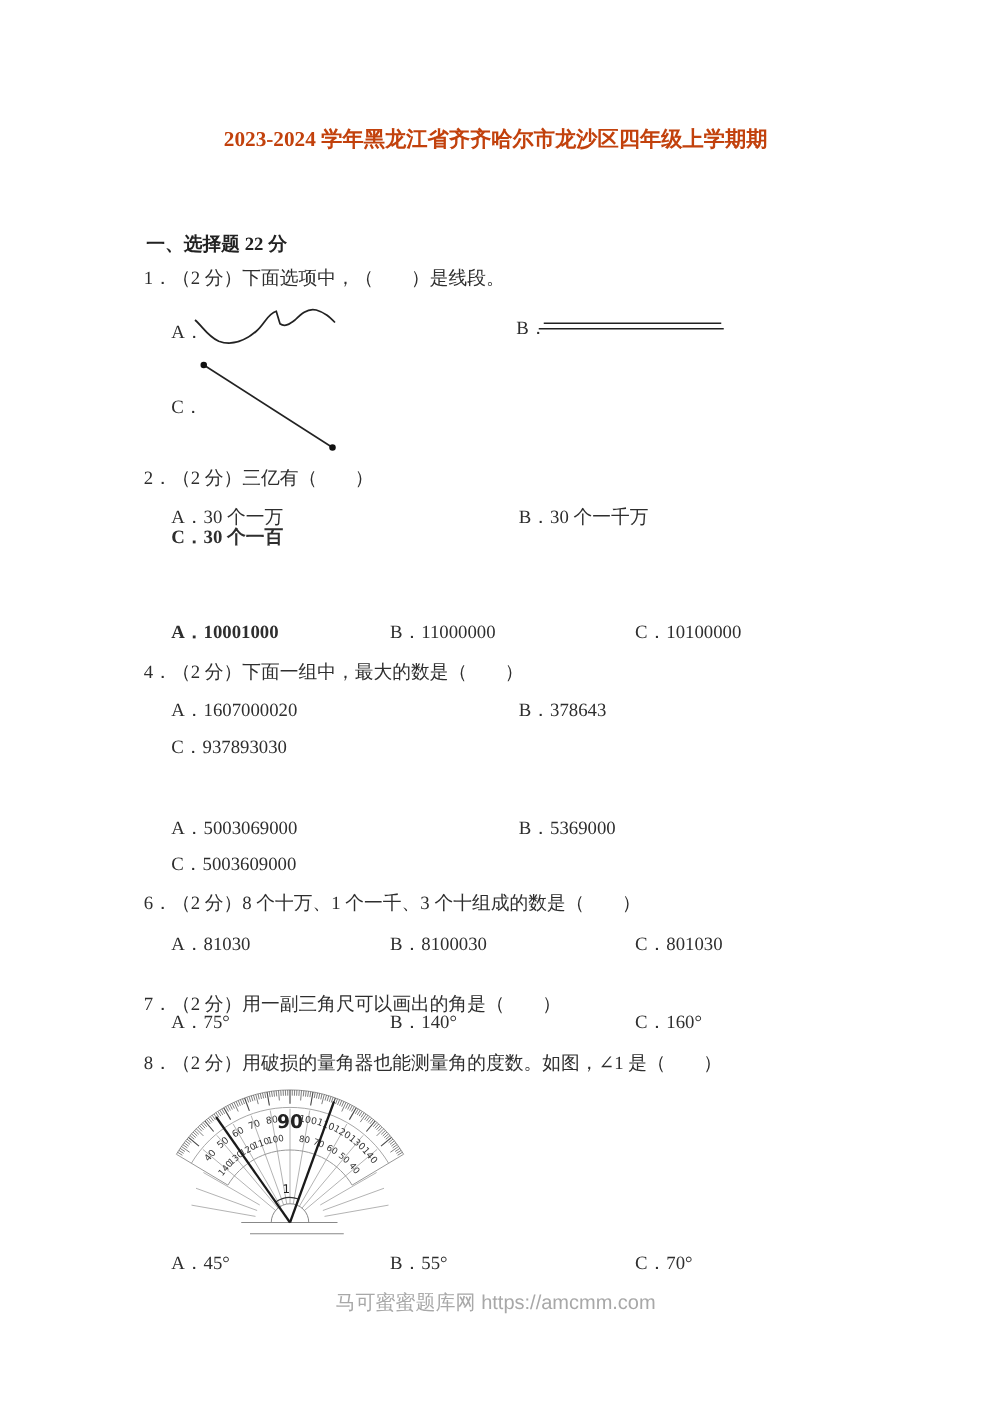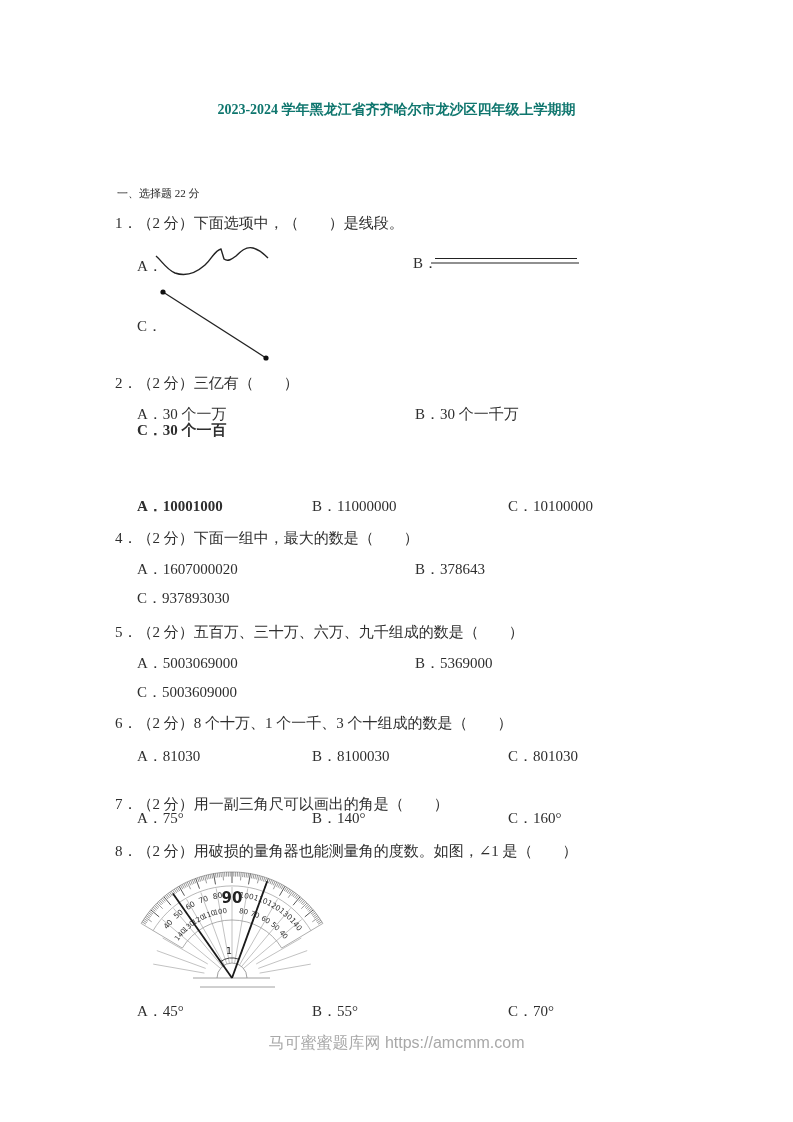--- a/index.html
+++ b/index.html
@@ -1,21 +1,21 @@
 <!DOCTYPE html>
 <html><head>
 <meta charset="utf-8">
 <style>
   html,body{margin:0;padding:0;background:#ffffff;}
   body{width:793px;height:1122px;overflow:hidden;position:relative;
        font-family:"Liberation Serif","DejaVu Serif",serif;color:#2e2e2e;}
   .page{position:absolute;left:0;top:0;width:793px;height:1122px;background:#fff;}
   .abs{position:absolute;line-height:1.25;white-space:nowrap;}
-  .title{width:793px;text-align:center;font-size:14px;font-weight:bold;color:#0f766e;}
-  .section-head{font-size:11px;font-weight:normal;color:#222;}
+  .title{width:793px;text-align:center;font-size:17px;font-weight:bold;color:#c2410c;}
+  .section-head{font-size:15px;font-weight:bold;color:#222;}
   .stem{font-size:15px;}
   .opt{font-size:15px;}
   .footer{width:793px;text-align:center;font-size:16px;color:#a8a8a8;
           font-family:"Liberation Sans","DejaVu Sans",sans-serif;}
   svg{position:absolute;overflow:visible;}
   svg text{font-family:"DejaVu Sans","Liberation Sans",sans-serif;}
 </style>
 </head>
 <body>
 
@@ -49,21 +49,20 @@
 
   <div class="abs opt" style="left:137px;top:497px;font-weight:bold;">A．10001000</div>
   <div class="abs opt" style="left:312px;top:497px;">B．11000000</div>
   <div class="abs opt" style="left:508px;top:497px;">C．10100000</div>
 
   <div class="abs stem" style="left:115px;top:529px;">4．（2 分）下面一组中，最大的数是（　　）</div>
   <div class="abs opt" style="left:137px;top:560px;">A．1607000020</div>
   <div class="abs opt" style="left:415px;top:560px;">B．378643</div>
   <div class="abs opt" style="left:137px;top:589px;">C．937893030</div>
 
-  <div class="abs stem" style="left:115px;top:623px;">5．（2 分）五百万、三十万、六万、九千组成的数是（　　）</div>
   <div class="abs opt" style="left:137px;top:654px;">A．5003069000</div>
   <div class="abs opt" style="left:415px;top:654px;">B．5369000</div>
   <div class="abs opt" style="left:137px;top:683px;">C．5003609000</div>
 
   <div class="abs stem" style="left:115px;top:714px;">6．（2 分）8 个十万、1 个一千、3 个十组成的数是（　　）</div>
   <div class="abs opt" style="left:137px;top:747px;">A．81030</div>
   <div class="abs opt" style="left:312px;top:747px;">B．8100030</div>
   <div class="abs opt" style="left:508px;top:747px;">C．801030</div>
 
   <div class="abs stem" style="left:115px;top:779px;margin-top:16px;">7．（2 分）用一副三角尺可以画出的角是（　　）</div>

